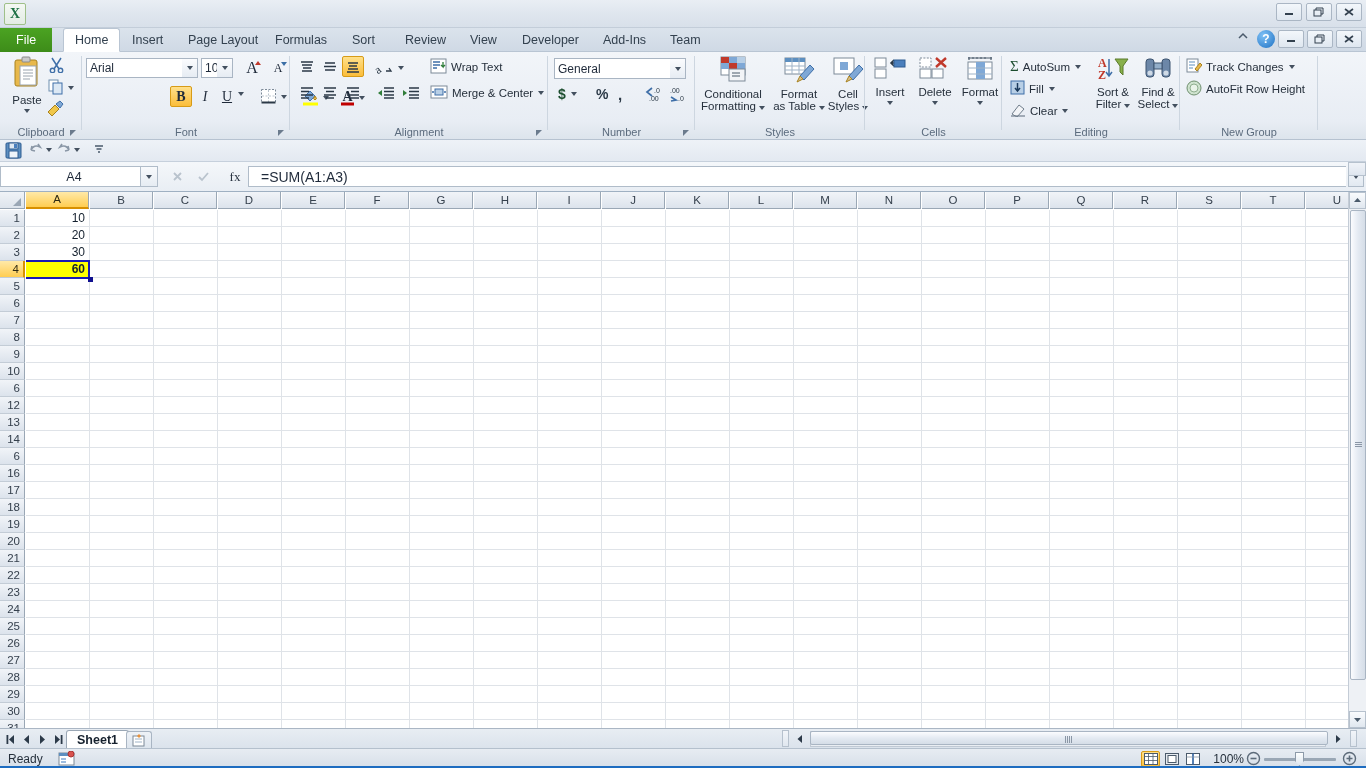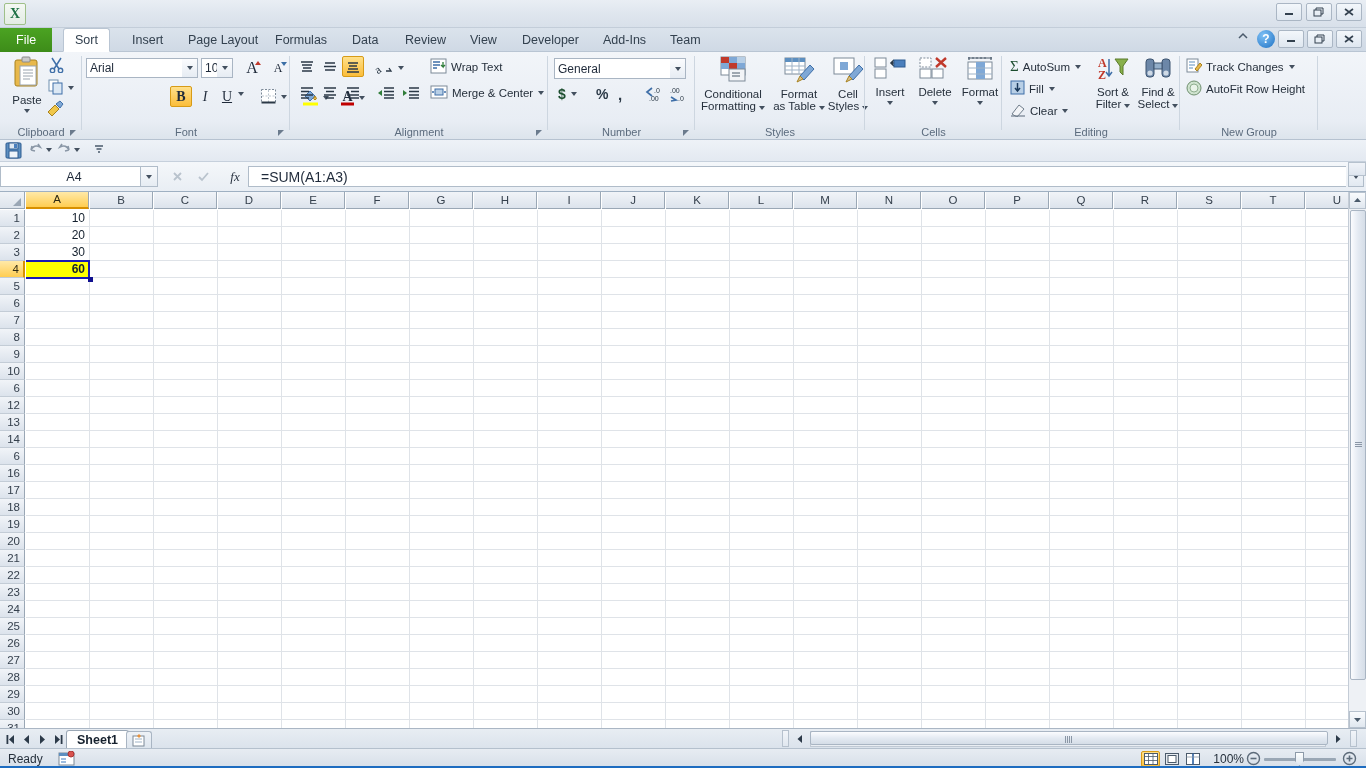--- a/index.html
+++ b/index.html
@@ -152,21 +152,21 @@
     cursor: pointer; display: flex; align-items: center; justify-content: center;
   }
   .fbbtn {
     position: absolute; top: 4px; width: 22px; height: 21px; cursor: pointer;
     display: flex; align-items: center; justify-content: center;
     font-size: 12px; color: #5d6b7a;
   }
   .fxlabel {
     position: absolute; left: 224px; top: 4px; width: 22px; height: 21px;
     display: flex; align-items: center; justify-content: center;
-    font-family: "Liberation Serif", serif; font-style: italic; font-size: 13px; color: #2a3442;
+    font-family: "Liberation Serif", serif; font-size: 13px; color: #2a3442;
   }
   .fbinput {
     position: absolute; left: 248px; top: 4px; width: 1098px; height: 21px;
     background: #fff; border: 1px solid #b0bcc9; border-right: none;
     line-height: 20px; padding-left: 12px; font-size: 14px; cursor: text;
   }
   .fbexpand {
     position: absolute; right: 2px; top: 4px; width: 16px; height: 21px;
     background: linear-gradient(to bottom,#f6f9fc,#e2e9f1); border: 1px solid #b0bcc9;
     display: flex; align-items: center; justify-content: center; cursor: pointer;
@@ -357,25 +357,25 @@
       <div class="wbtn">
         <svg width="12" height="10" viewBox="0 0 12 10">
             <path d="M2 2 L10 8 M10 2 L2 8" stroke="#33414f" stroke-width="1.6" fill="none"></path>
           </svg>
       </div>
     </div>
   </div>
 
   <div class="tabbar">
     <div class="tab file" style="left:0px;">File</div>
-    <div class="tab active" style="left:63px;">Sort</div>
+    <div class="tab active" style="left:63px;">Home</div>
     <div class="tab" style="left:121px;">Insert</div>
     <div class="tab" style="left:177px;">Page Layout</div>
     <div class="tab" style="left:264px;">Formulas</div>
-    <div class="tab" style="left:341px;">Data</div>
+    <div class="tab" style="left:341px;">Sort</div>
     <div class="tab" style="left:394px;">Review</div>
     <div class="tab" style="left:459px;">View</div>
     <div class="tab" style="left:511px;">Developer</div>
     <div class="tab" style="left:592px;">Add-Ins</div>
     <div class="tab" style="left:659px;">Team</div>
     <div class="tabbtns">
       <div class="minrib">
         <svg width="14" height="14" viewBox="0 0 14 14">
             <path d="M3 8 L7 4 L11 8" fill="none" stroke="#4a5a6b" stroke-width="1.5"></path>
           </svg>

